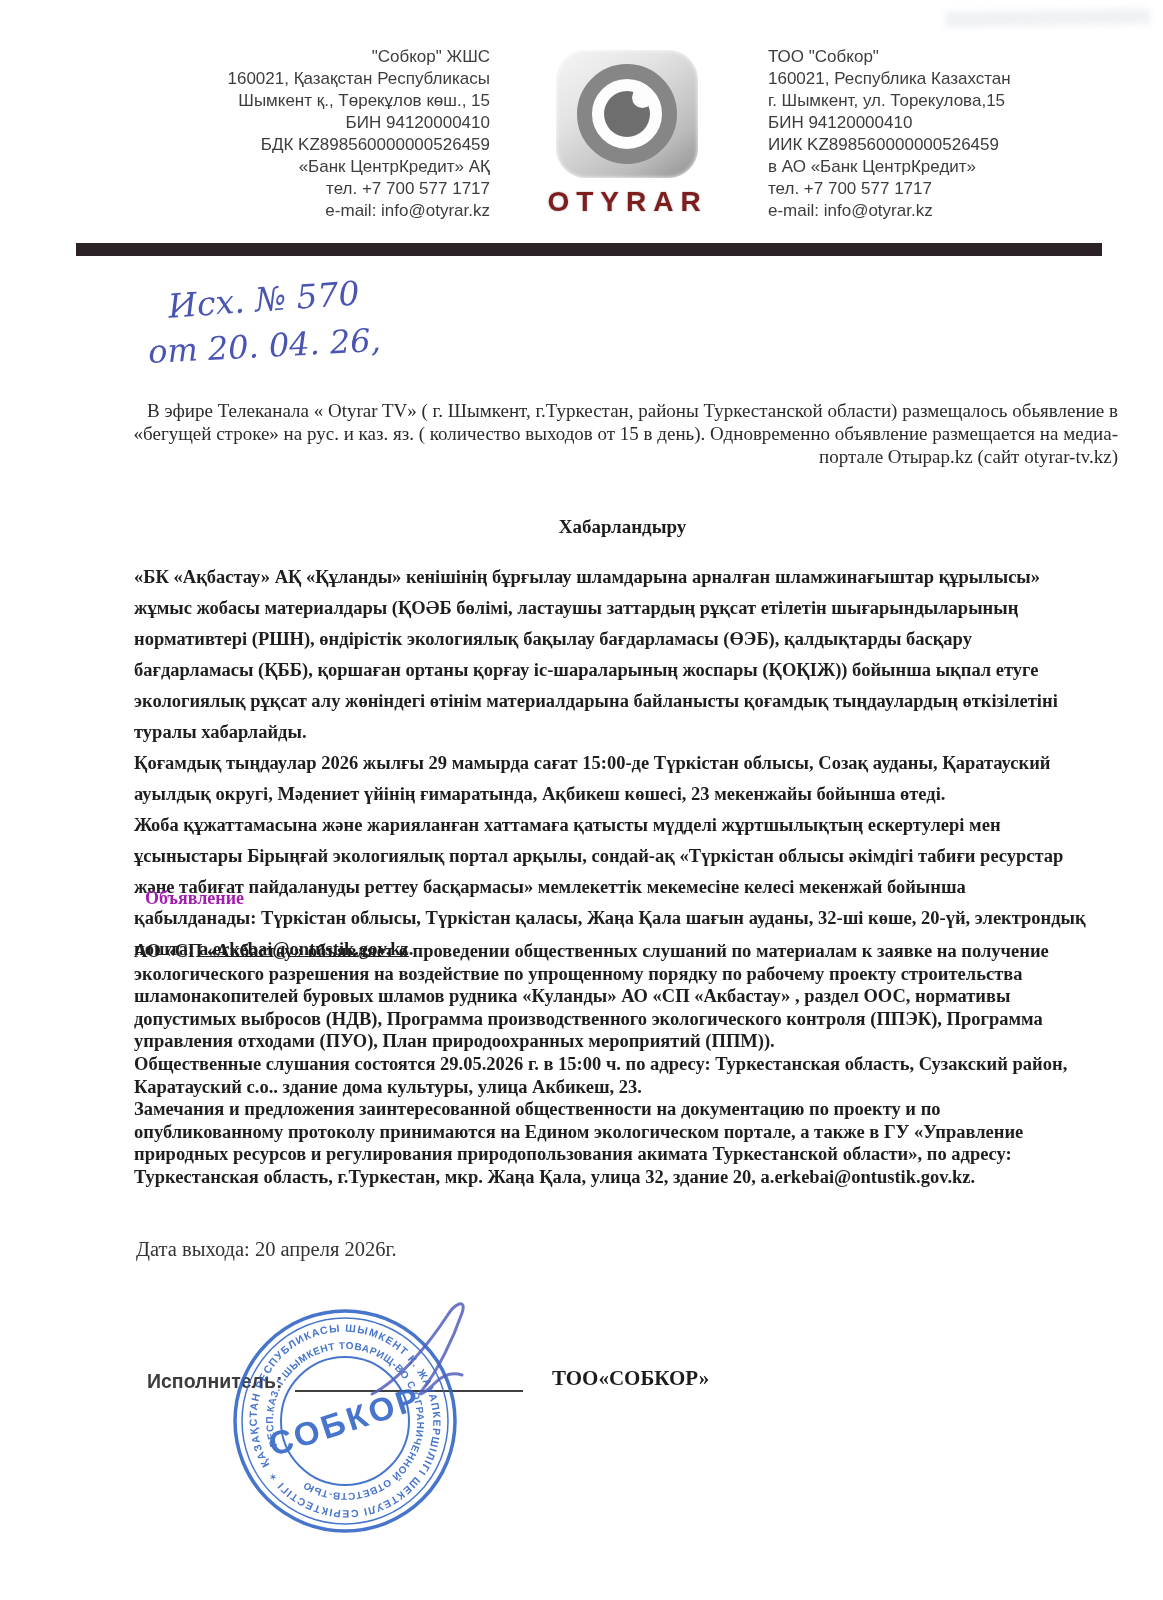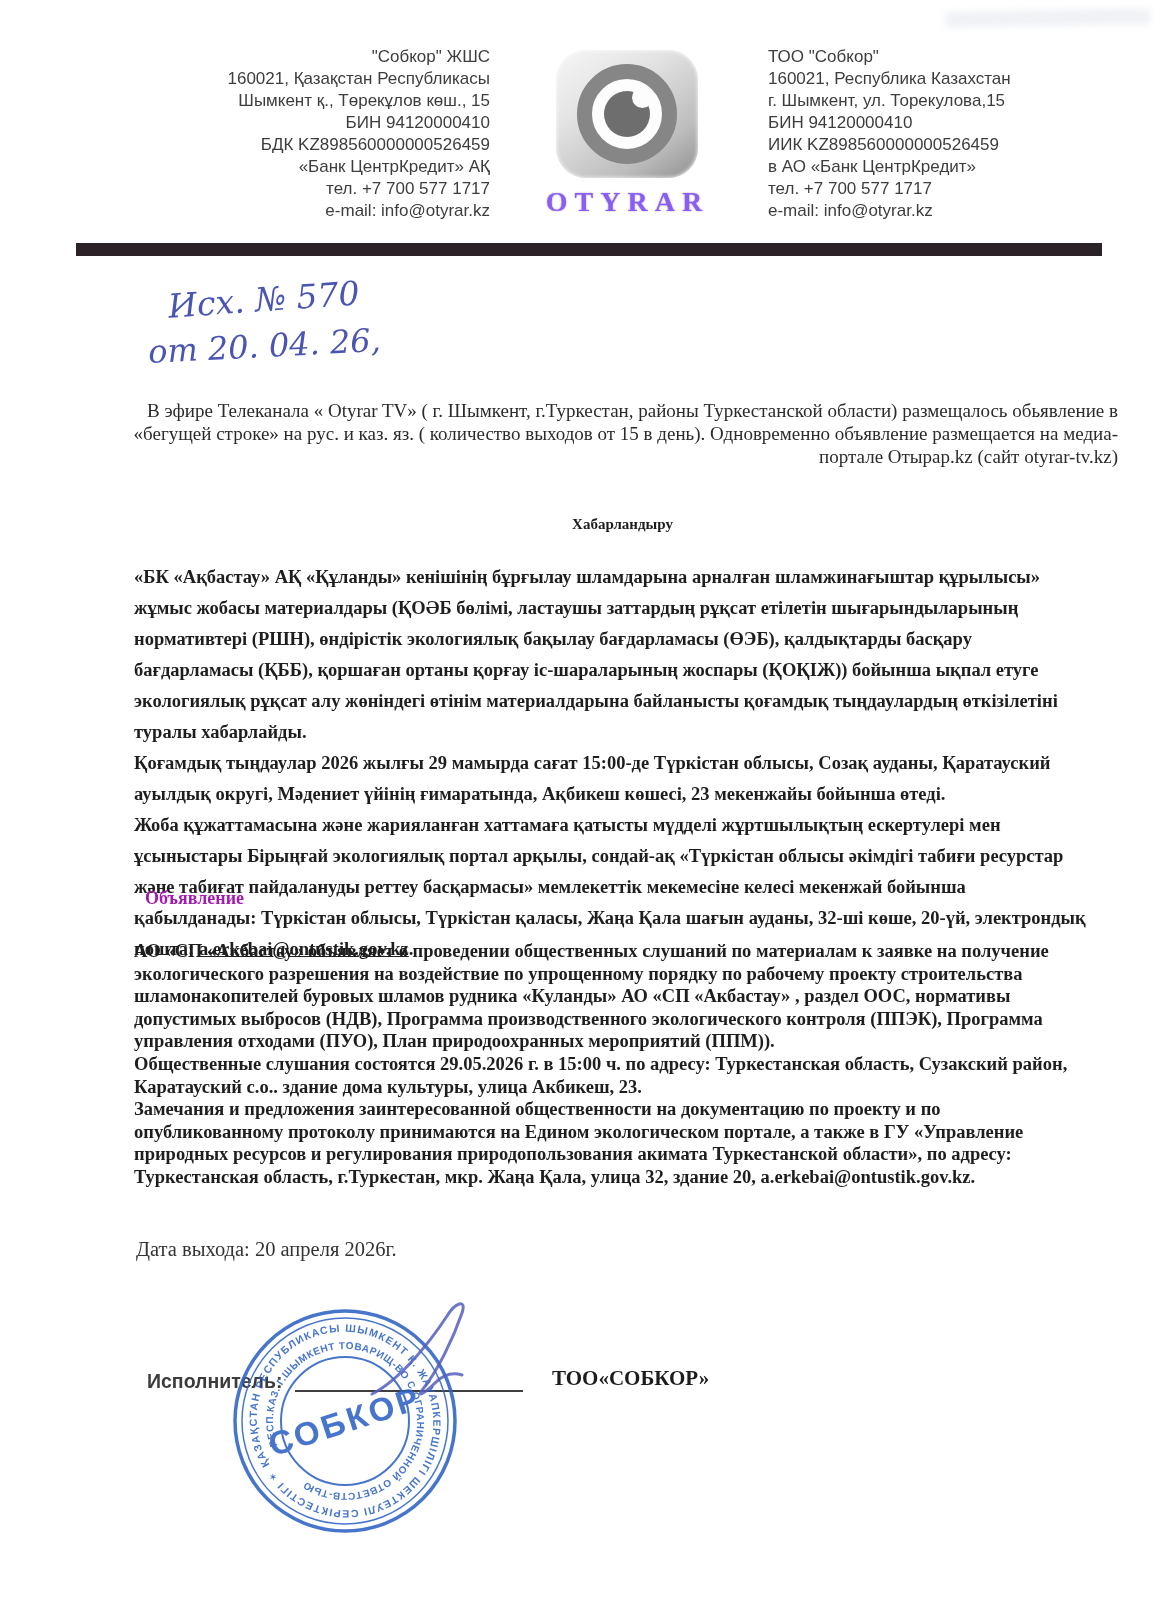--- a/index.html
+++ b/index.html
@@ -19,40 +19,40 @@
   
   .logo-sq{position:absolute;left:556px;top:50px;width:142px;height:128px;border-radius:30px;
            background:linear-gradient(145deg,#f6f6f6 0%,#e3e3e3 35%,#bcbcbc 75%,#8f8f8f 100%);
            box-shadow:inset 0 0 4px #fff;}
   .logo-ring{position:absolute;left:21px;top:14px;width:70px;height:70px;border:15px solid #868686;
              border-radius:50%;background:#fdfdfd;}
   .logo-pupil{position:absolute;left:12px;top:12px;width:46px;height:46px;border-radius:50%;background:#6e6e6e;}
   .logo-pupil::after{content:"";position:absolute;right:-3px;top:-4px;width:21px;height:21px;
                      border-radius:50%;background:#fdfdfd;}
   .logo-word{position:absolute;left:535px;top:186px;width:185px;text-align:center;
-             font-family:Liberation Serif, serif;font-weight:bold;font-size:28px;
-             letter-spacing:7px;color:#8b5cf6;text-shadow:0 0 2px #a6a6a6;}
+             font-family:Liberation Sans, sans-serif;font-weight:bold;font-size:28px;
+             letter-spacing:7px;color:#7f1d1d;text-shadow:0 0 2px #a6a6a6;}
 
   
   .bar{position:absolute;left:76px;top:243px;width:1026px;height:13px;background:#2b2228;}
 
   
   .handnote span{position:absolute;font-family:"DejaVu Serif",serif;font-style:italic;
                  color:#4a55b2;}
   .hn1{left:168px;top:280px;font-size:33px;transform:rotate(-4deg);}
   .hn2{left:148px;top:327px;font-size:32px;transform:rotate(-3deg);}
 
   .title{position:absolute;left:140px;top:346px;width:965px;text-align:center;
          font-weight:bold;font-size:25px;letter-spacing:1px;color:#1c1c1c;}
 
   .intro{position:absolute;left:128px;top:399px;width:990px;text-align:right;
          font-size:19px;line-height:23px;color:#2b2b2b;white-space:pre-line;}
 
   .h-kaz{position:absolute;left:130px;top:516px;width:985px;text-align:center;
-         font-weight:bold;font-size:15px;color:#1c1c1c;}
+         font-weight:bold;font-size:19px;color:#1c1c1c;}
 
   .kaz-body{position:absolute;left:134px;top:562px;width:958px;
             font-weight:bold;font-size:18.5px;line-height:31px;color:#1e1e1e;white-space:pre-line;}
   .email-underline{text-decoration:underline;}
 
   .h-rus{position:absolute;left:145px;top:888px;font-weight:bold;font-size:18px;color:#a21caf;}
 
   .rus-body{position:absolute;left:134px;top:940px;width:960px;
             font-weight:bold;font-size:18.5px;line-height:22.6px;color:#1e1e1e;white-space:pre-line;}
 

